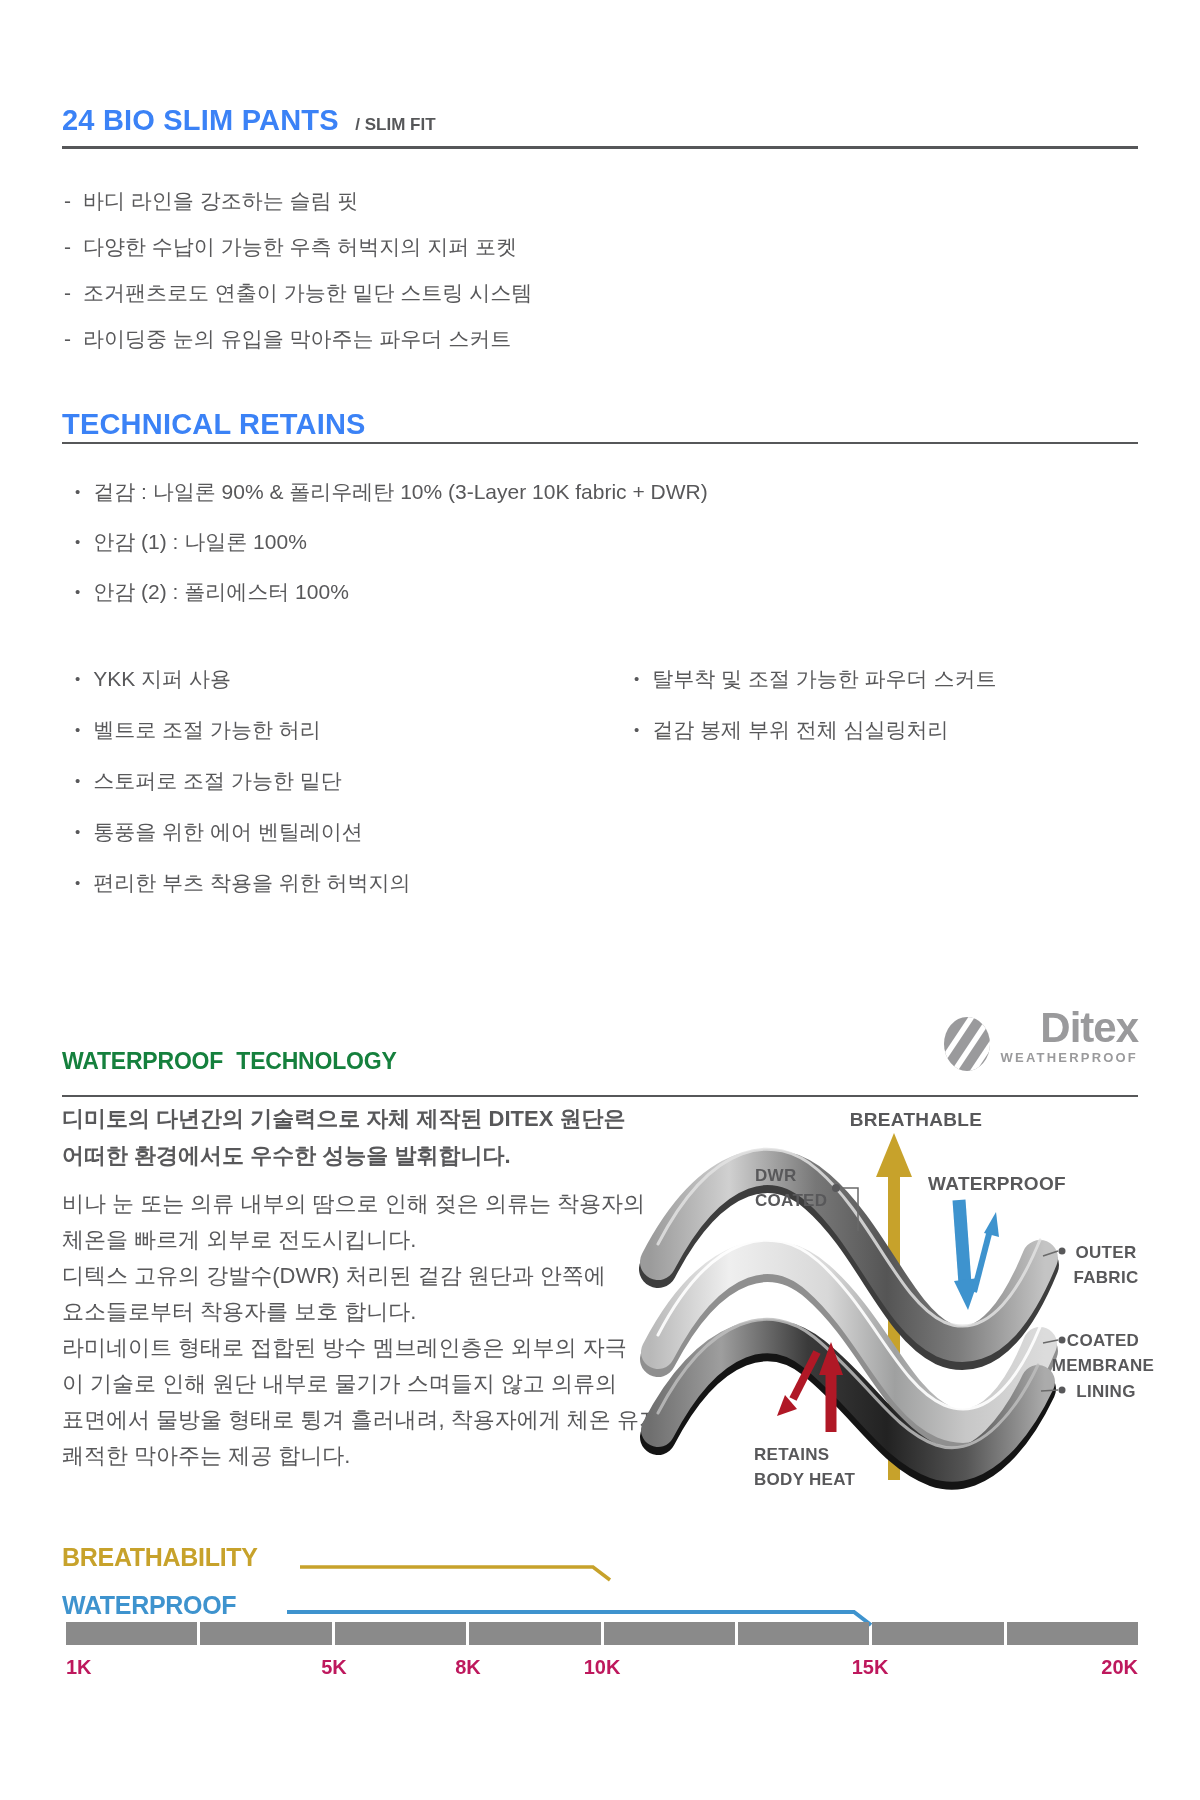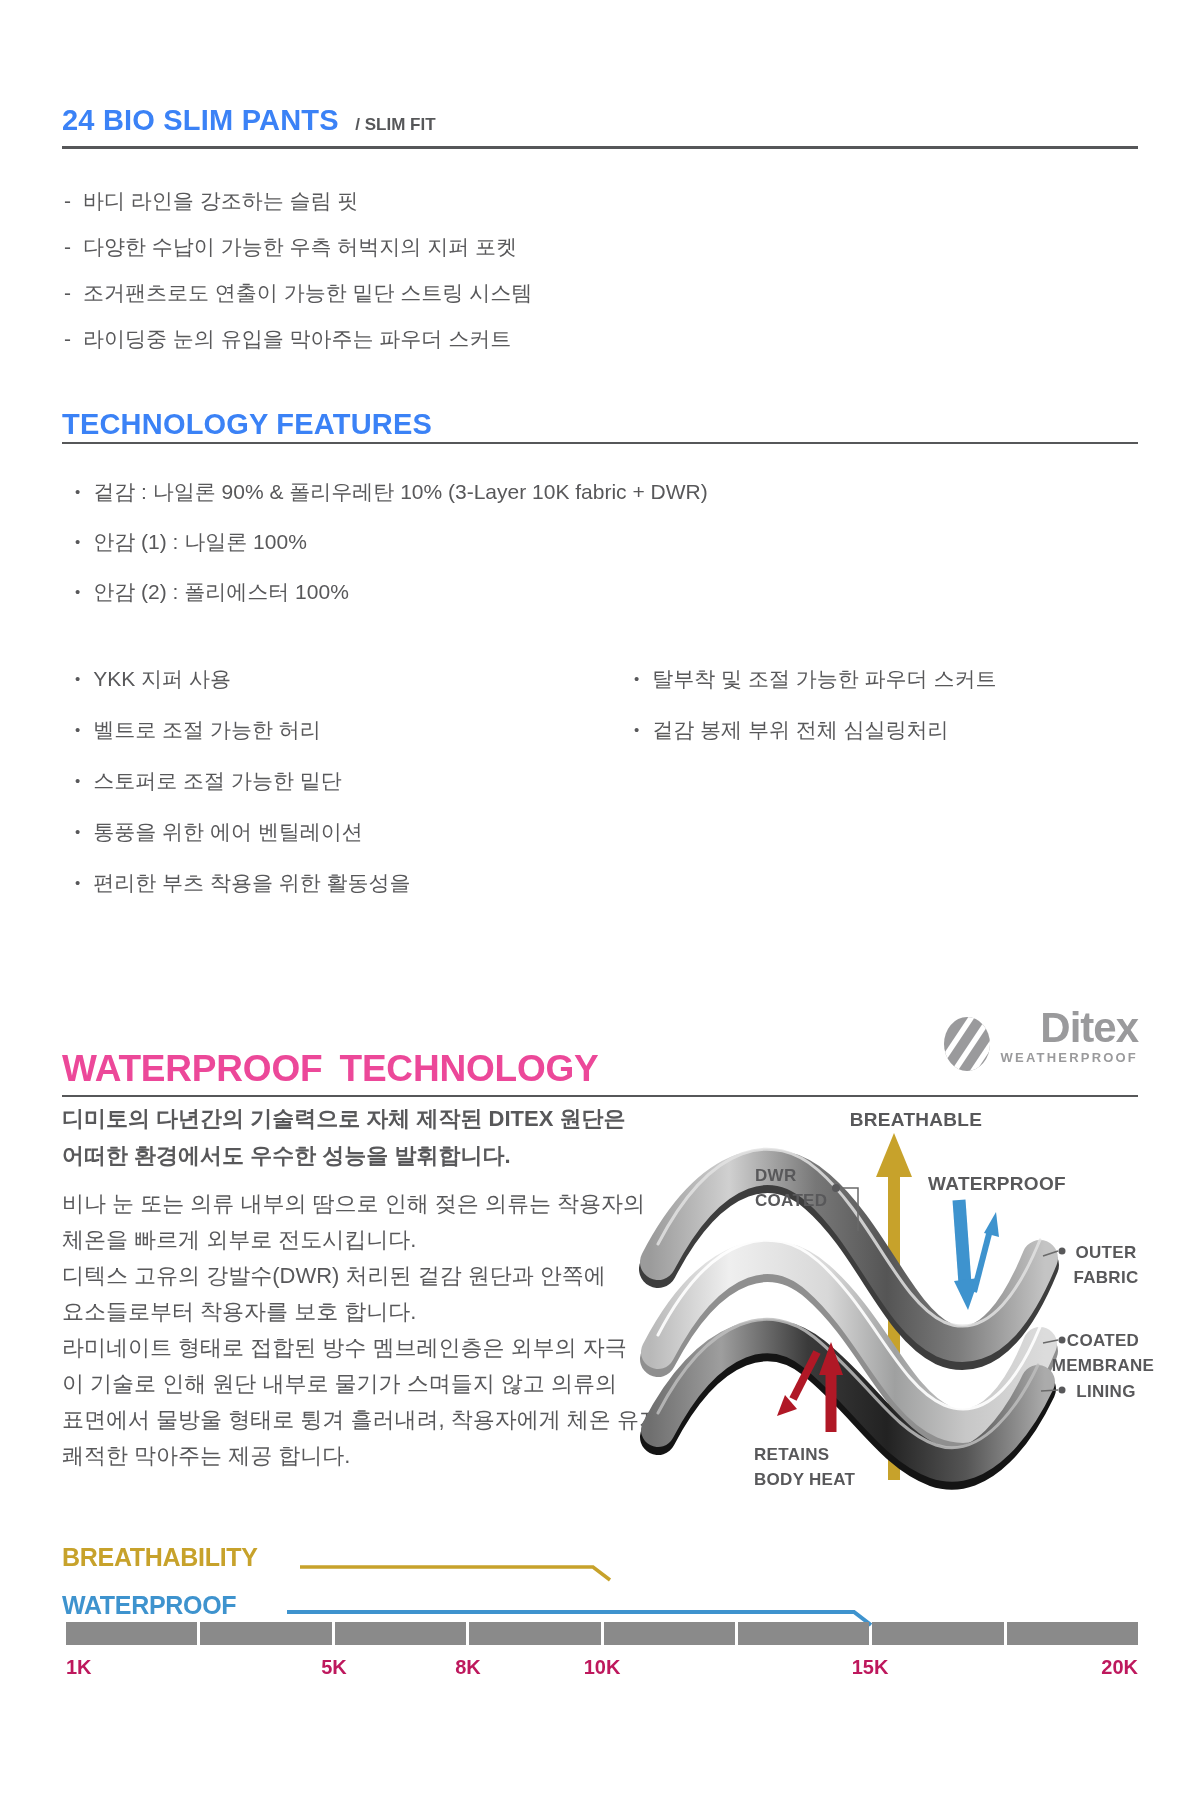--- a/index.html
+++ b/index.html
@@ -8,21 +8,21 @@
     font-family:"Liberation Sans","DejaVu Sans",sans-serif;color:#58585a;overflow:hidden;
   }
   .abs{position:absolute;}
 
   
   .h-row{left:62px;right:62px;}
   .h-main{font-size:29px;font-weight:bold;letter-spacing:0.2px;color:#3b82f6;}
   .h-fit{font-size:17px;font-weight:bold;margin-left:12px;color:#565759;}
   .rule{left:62px;right:62px;border-bottom:3px solid #565759;}
   .rule.thin{border-bottom-width:2px;}
-  .h-wp{font-size:37px;font-weight:bold;color:#ec4899;word-spacing:7px;letter-spacing:-0.2px;}
+  .h-wp{font-size:23px;font-weight:bold;color:#15803d;word-spacing:7px;letter-spacing:-0.2px;}
 
   
   ul.plain{list-style:none;margin:0;padding:0;}
   .dash-list li{font-size:21px;line-height:46px;white-space:nowrap;}
   .dash-list li::before{content:"-";margin-right:12px;}
   .dot-list li{font-size:21px;white-space:nowrap;}
   .dot-list li::before{content:"\2022";font-size:15px;margin-right:13px;vertical-align:2px;}
   .fabric-list li{line-height:50px;}
   .detail-list li{line-height:51px;}
   .two-col{display:flex;left:75px;right:40px;}
@@ -71,37 +71,37 @@
   <div class="abs rule" style="top:146px;"></div>
 
   <ul class="plain dash-list abs" style="top:178px;left:64px;">
     <li>바디 라인을 강조하는 슬림 핏</li>
     <li>다양한 수납이 가능한 우측 허벅지의 지퍼 포켓</li>
     <li>조거팬츠로도 연출이 가능한 밑단 스트링 시스템</li>
     <li>라이딩중 눈의 유입을 막아주는 파우더 스커트</li>
   </ul>
 
   <div class="abs h-row" style="top:408px;">
-    <span class="h-main">TECHNOLOGY FEATURES</span>
+    <span class="h-main">TECHNICAL RETAINS</span>
   </div>
   <div class="abs rule thin" style="top:442px;"></div>
 
   <ul class="plain dot-list fabric-list abs" style="top:467px;left:75px;">
     <li>겉감 : 나일론 90% &amp; 폴리우레탄 10% (3-Layer 10K fabric + DWR)</li>
     <li>안감 (1) : 나일론 100%</li>
     <li>안감 (2) : 폴리에스터 100%</li>
   </ul>
 
   <div class="abs two-col" style="top:653px;">
     <ul class="plain dot-list detail-list col1">
       <li>YKK 지퍼 사용</li>
       <li>벨트로 조절 가능한 허리</li>
       <li>스토퍼로 조절 가능한 밑단</li>
       <li>통풍을 위한 에어 벤틸레이션</li>
-      <li>편리한 부츠 착용을 위한 활동성을</li>
+      <li>편리한 부츠 착용을 위한 허벅지의</li>
     </ul>
     <ul class="plain dot-list detail-list">
       <li>탈부착 및 조절 가능한 파우더 스커트</li>
       <li>겉감 봉제 부위 전체 심실링처리</li>
     </ul>
   </div>
 
   <div class="abs h-row" style="top:1048px;">
     <span class="h-wp">WATERPROOF TECHNOLOGY</span>
   </div>

